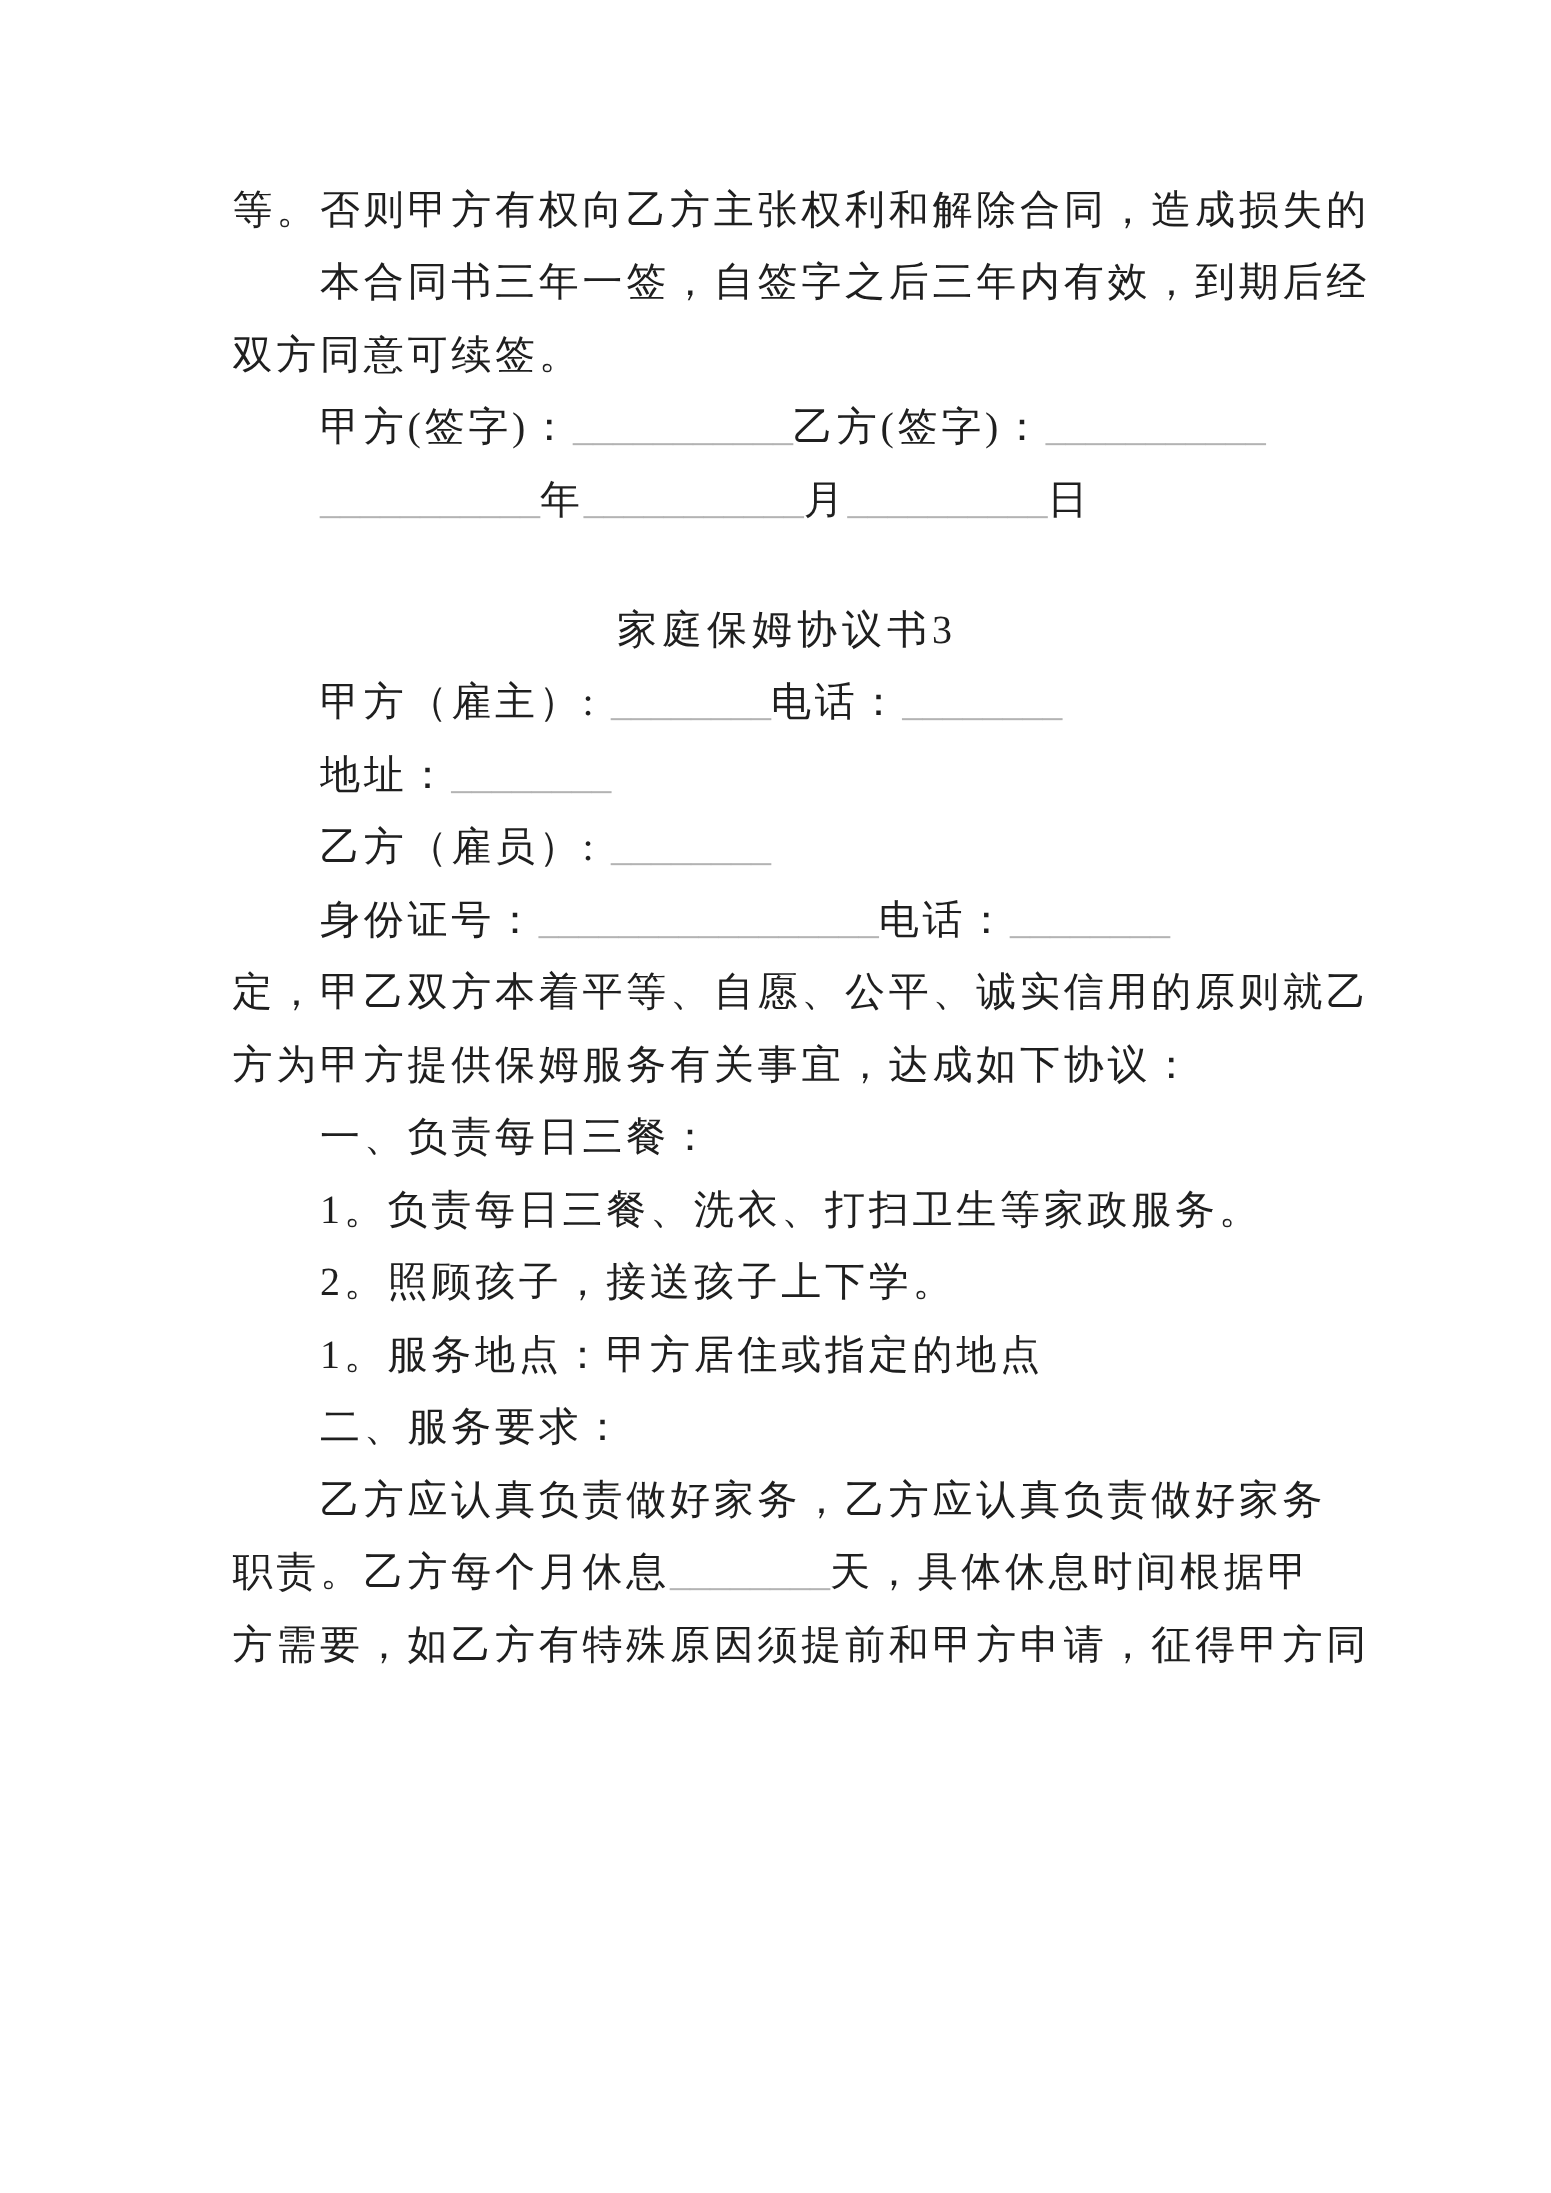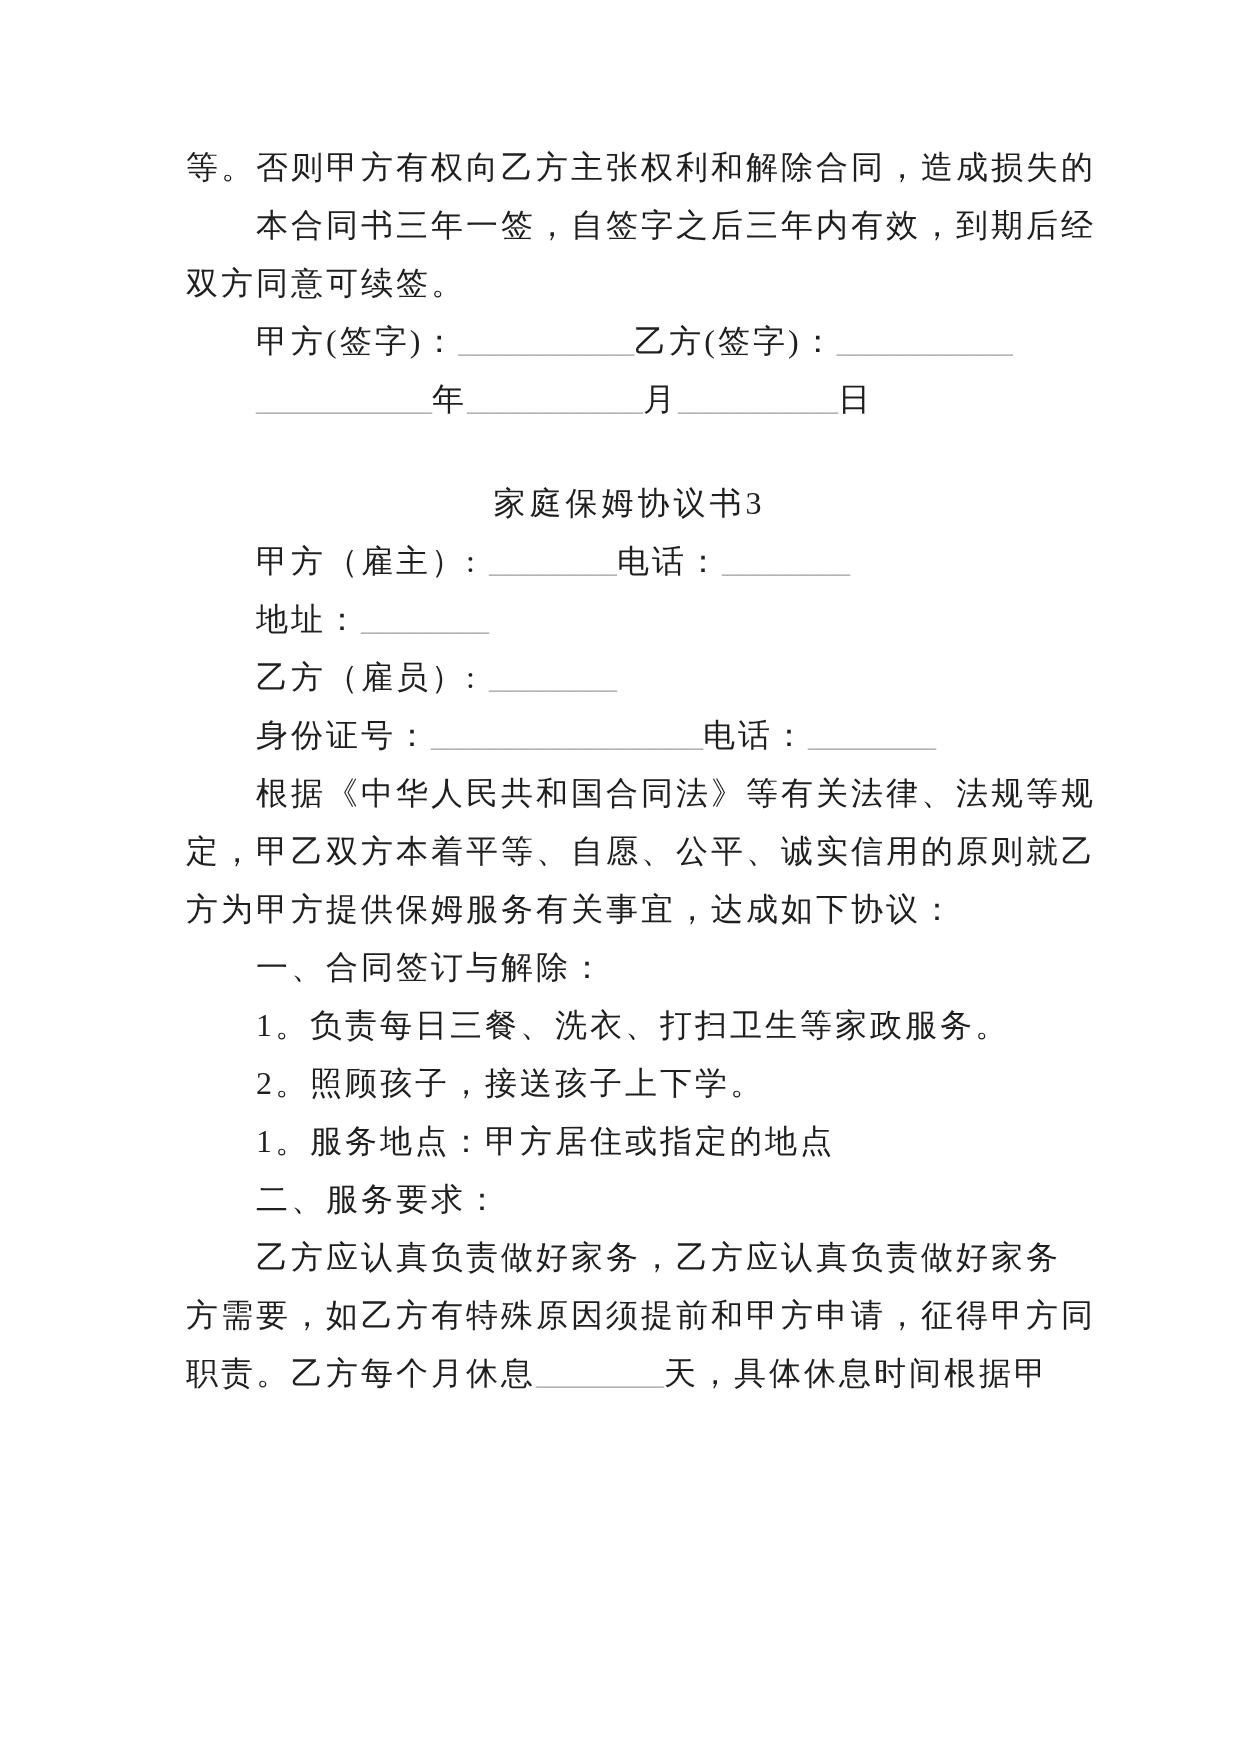--- a/index.html
+++ b/index.html
@@ -52,25 +52,24 @@
       <div class="line"><span>等。否则甲方有权向乙方主张权利和解除合同，造成损失的</span></div>
       <div class="line indent"><span>本合同书三年一签，自签字之后三年内有效，到期后经</span></div>
       <div class="line"><span>双方同意可续签。</span></div>
       <div class="line indent"><span>甲方(签字)：</span><span class="blank">___________</span><span>乙方(签字)：</span><span class="blank">___________</span></div>
       <div class="line indent"><span class="blank">___________</span><span>年</span><span class="blank">___________</span><span>月</span><span class="blank">__________</span><span>日</span></div>
       <div class="line title" style="margin-top: 46px; text-align: center;"><span>家庭保姆协议书3</span></div>
       <div class="line indent"><span>甲方（雇主）: </span><span class="blank">________</span><span>电话：</span><span class="blank">________</span></div>
       <div class="line indent"><span>地址：</span><span class="blank">________</span></div>
       <div class="line indent"><span>乙方（雇员）: </span><span class="blank">________</span></div>
       <div class="line indent"><span>身份证号：</span><span class="blank">_________________</span><span>电话：</span><span class="blank">________</span></div>
-      <div class="line indent"><span>根据《中华人民共和国合同法》等有关法律、法规等规</span></div>
       <div class="line"><span>定，甲乙双方本着平等、自愿、公平、诚实信用的原则就乙</span></div>
       <div class="line"><span>方为甲方提供保姆服务有关事宜，达成如下协议：</span></div>
-      <div class="line indent"><span>一、合同签订与解除：</span></div>
+      <div class="line indent"><span>一、负责每日三餐：</span></div>
       <div class="line indent"><span>1。负责每日三餐、洗衣、打扫卫生等家政服务。</span></div>
       <div class="line indent"><span>2。照顾孩子，接送孩子上下学。</span></div>
       <div class="line indent"><span>1。服务地点：甲方居住或指定的地点</span></div>
       <div class="line indent"><span>二、服务要求：</span></div>
       <div class="line indent"><span>乙方应认真负责做好家务，乙方应认真负责做好家务</span></div>
+      <div class="line"><span>职责。乙方每个月休息</span><span class="blank">________</span><span>天，具体休息时间根据甲</span></div>
       <div class="line"><span>方需要，如乙方有特殊原因须提前和甲方申请，征得甲方同</span></div>
-      <div class="line"><span>职责。乙方每个月休息</span><span class="blank">________</span><span>天，具体休息时间根据甲</span></div>
     </div>
 </div>
 
 </body></html>

